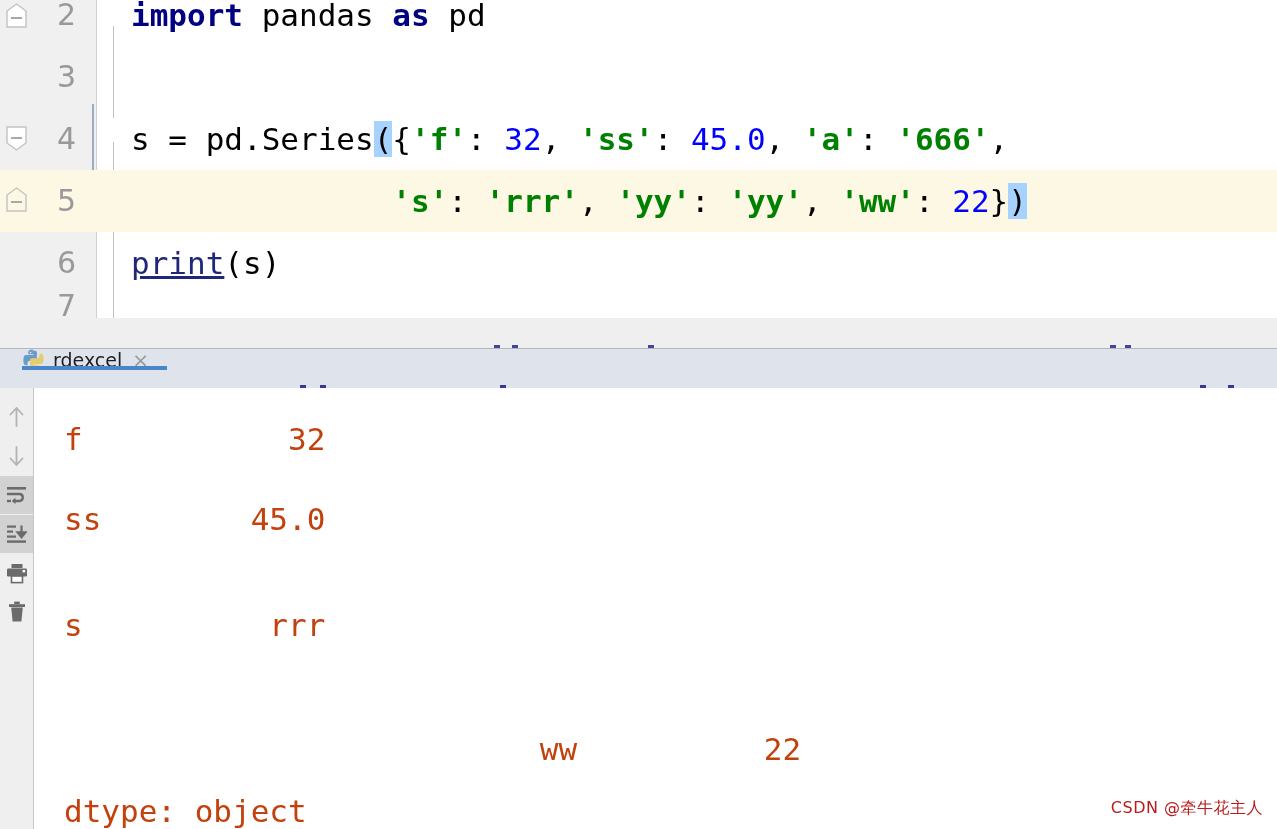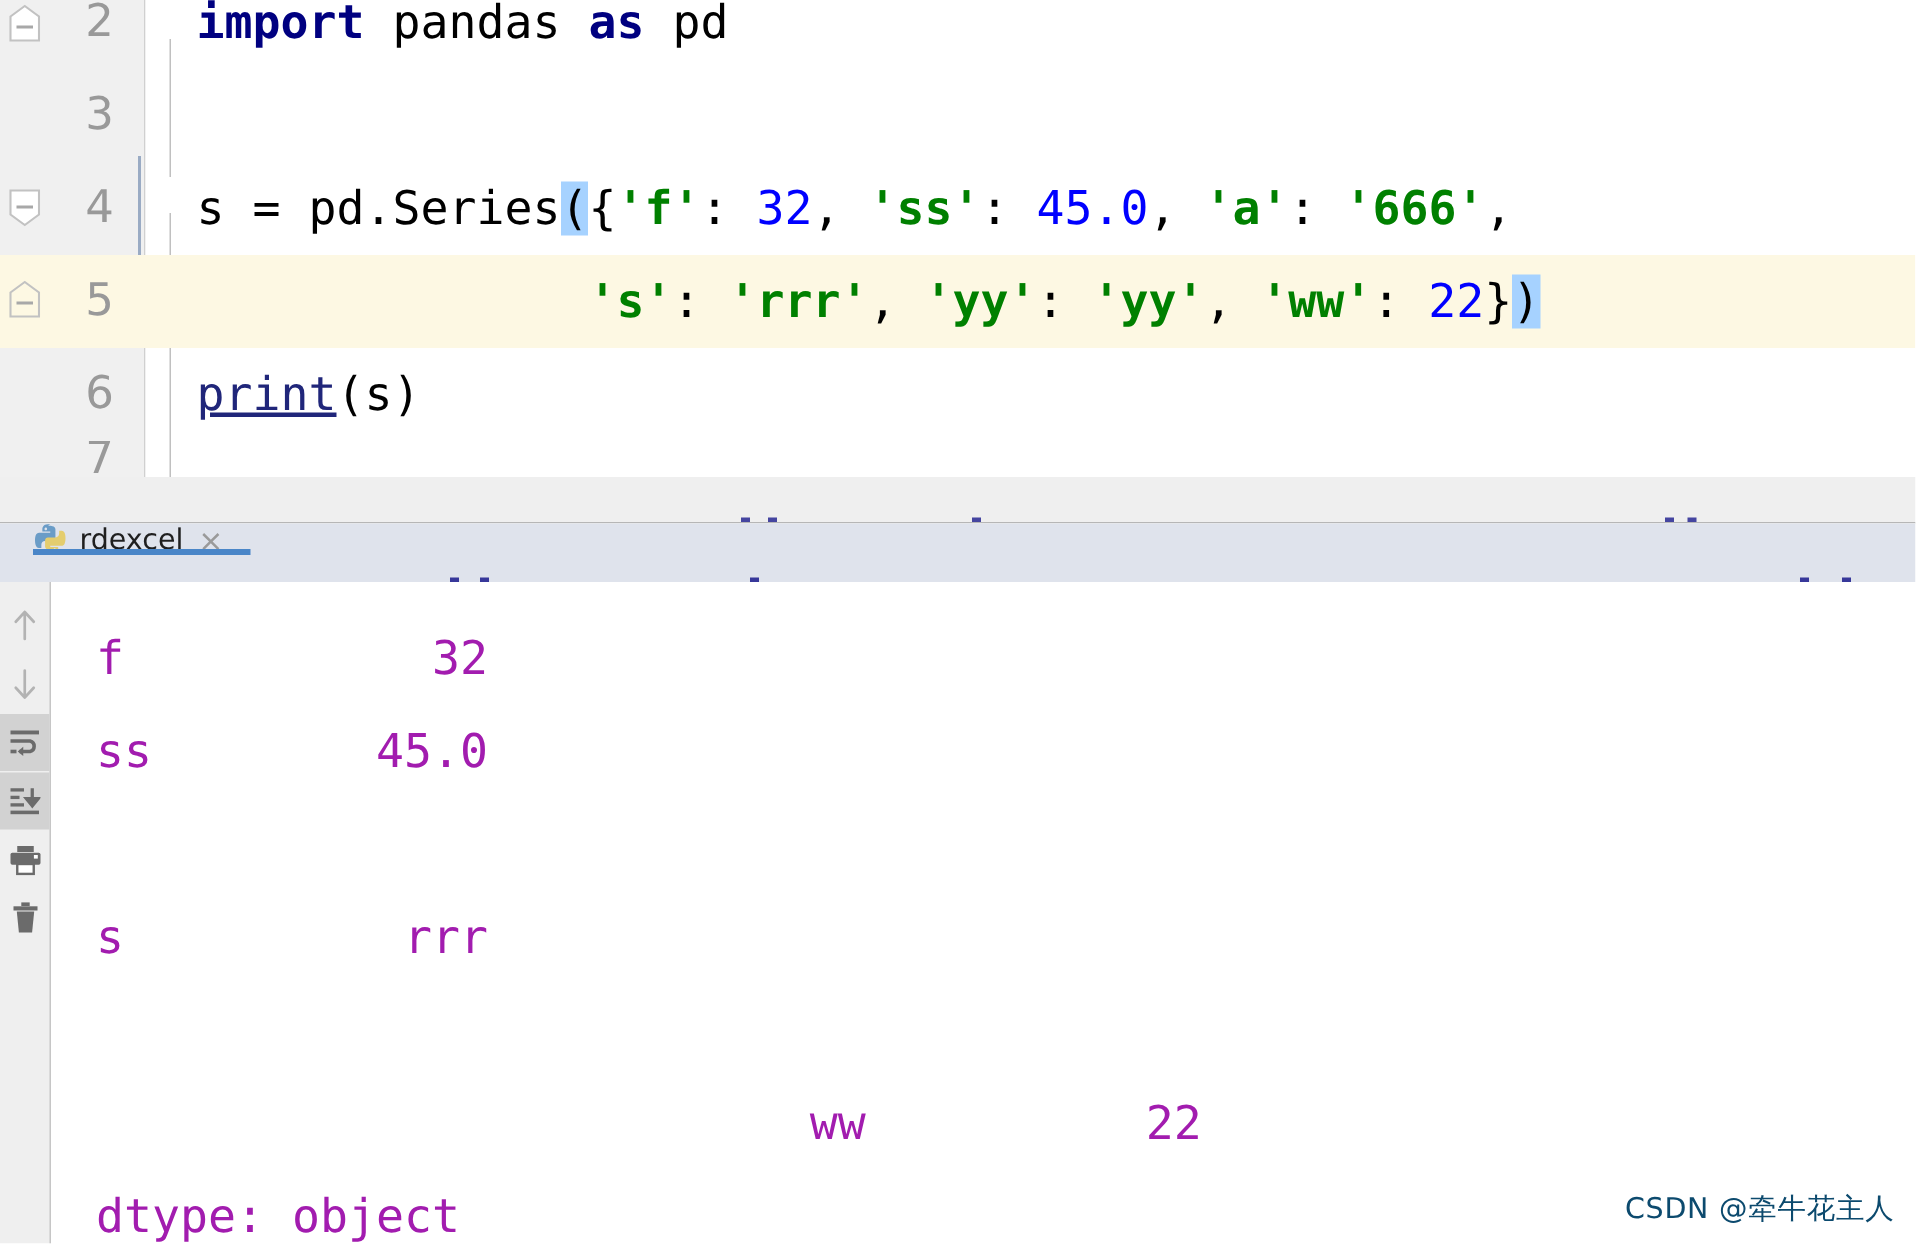--- a/index.html
+++ b/index.html
@@ -227,34 +227,34 @@
     overflow: hidden;
   }
   .out-row {
     position: absolute;
     left: 0;
     width: 1243px;
     height: 62px;
     line-height: 62px;
     font-family: "DejaVu Sans Mono", monospace;
     font-size: 31px;
-    color: #a21caf;
+    color: #c2410c;
     white-space: pre;
     padding-left: 30px;
     box-sizing: border-box;
   }
 
   
   #watermark {
     position: absolute;
     right: 14px;
     bottom: 10px;
     font-family: "DejaVu Sans", sans-serif;
-    font-size: 19px;
-    color: #0c4a6e;
+    font-size: 16px;
+    color: #b91c1c;
     letter-spacing: 0.5px;
   }
 </style>
 </head>
 <body>
 
 <div id="editor-pane">
 
   <div id="gutter"></div>
   <div id="fold-strip"></div>
@@ -391,20 +391,20 @@
       <svg width="18" height="22" viewBox="0 0 18 22">
         <rect x="1" y="3.2" width="16" height="2.8" fill="#6b6b6b"></rect>
         <rect x="6.2" y="0.6" width="5.6" height="2.4" fill="#6b6b6b"></rect>
         <path d="M3.2 6.6 L14.8 6.6 L13.4 20.6 L4.6 20.6 Z" fill="#6b6b6b"></path>
       </svg>
     </div>
   </div>
 
   <div id="console-output">
     <div class="out-row" style="top:20px;">f           32</div>
-    <div class="out-row" style="top:82px;">ss        45.0</div>
+    <div class="out-row" style="top:100px;">ss        45.0</div>
     <div class="out-row" style="top:206px;">s          rrr</div>
     <div class="out-row" style="top:330px;text-align:center;">ww          22</div>
     <div class="out-row" style="top:392px;">dtype: object</div>
   </div>
 
   <div id="watermark">CSDN @牵牛花主人</div>
 </div>
 
 </body></html>

